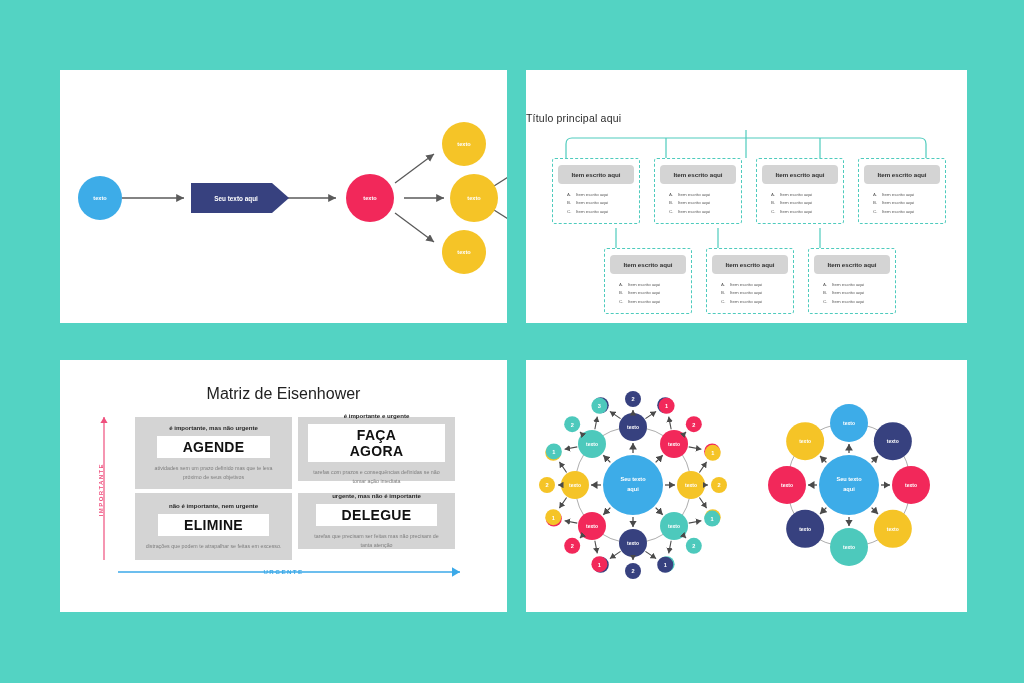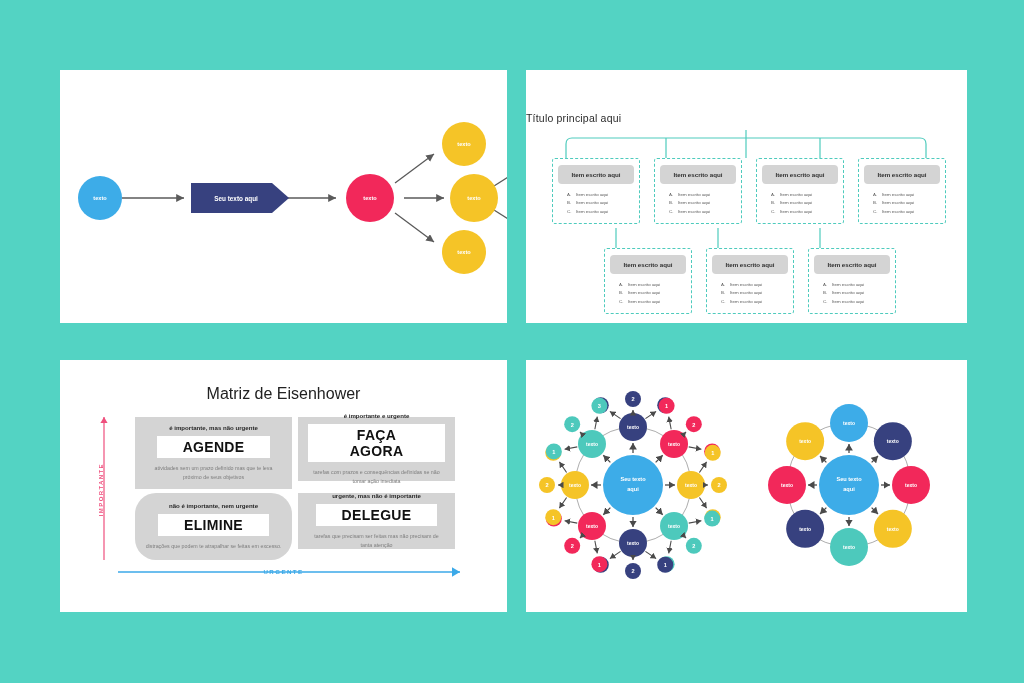--- a/index.html
+++ b/index.html
@@ -321,21 +321,21 @@
       <div class="q-main">AGENDE</div>
       <div class="q-desc">atividades sem um prazo definido mas que te leva próximo de seus objetivos</div>
     </div>
 
     <div class="quad" style="left:238px; top:57px; width:157px; height:64px;">
       <div class="q-sub">é importante e urgente</div>
       <div class="q-main">FAÇA AGORA</div>
       <div class="q-desc">tarefas com prazos e consequências definidas se não tomar ação imediata</div>
     </div>
 
-    <div class="quad" style="left:75px; top:133px; width:157px; height:67px;border-radius:21px;">
+    <div class="quad" style="left:75px; top:133px; width:157px; height:67px;">
       <div class="q-sub">não é importante, nem urgente</div>
       <div class="q-main">ELIMINE</div>
       <div class="q-desc">distrações que podem te atrapalhar se feitas em excesso.</div>
     </div>
 
     <div class="quad" style="left:238px; top:133px; width:157px; height:56px;">
       <div class="q-sub">urgente, mas não é importante</div>
       <div class="q-main">DELEGUE</div>
       <div class="q-desc">tarefas que precisam ser feitas mas não precisam de tanta atenção</div>
     </div>

